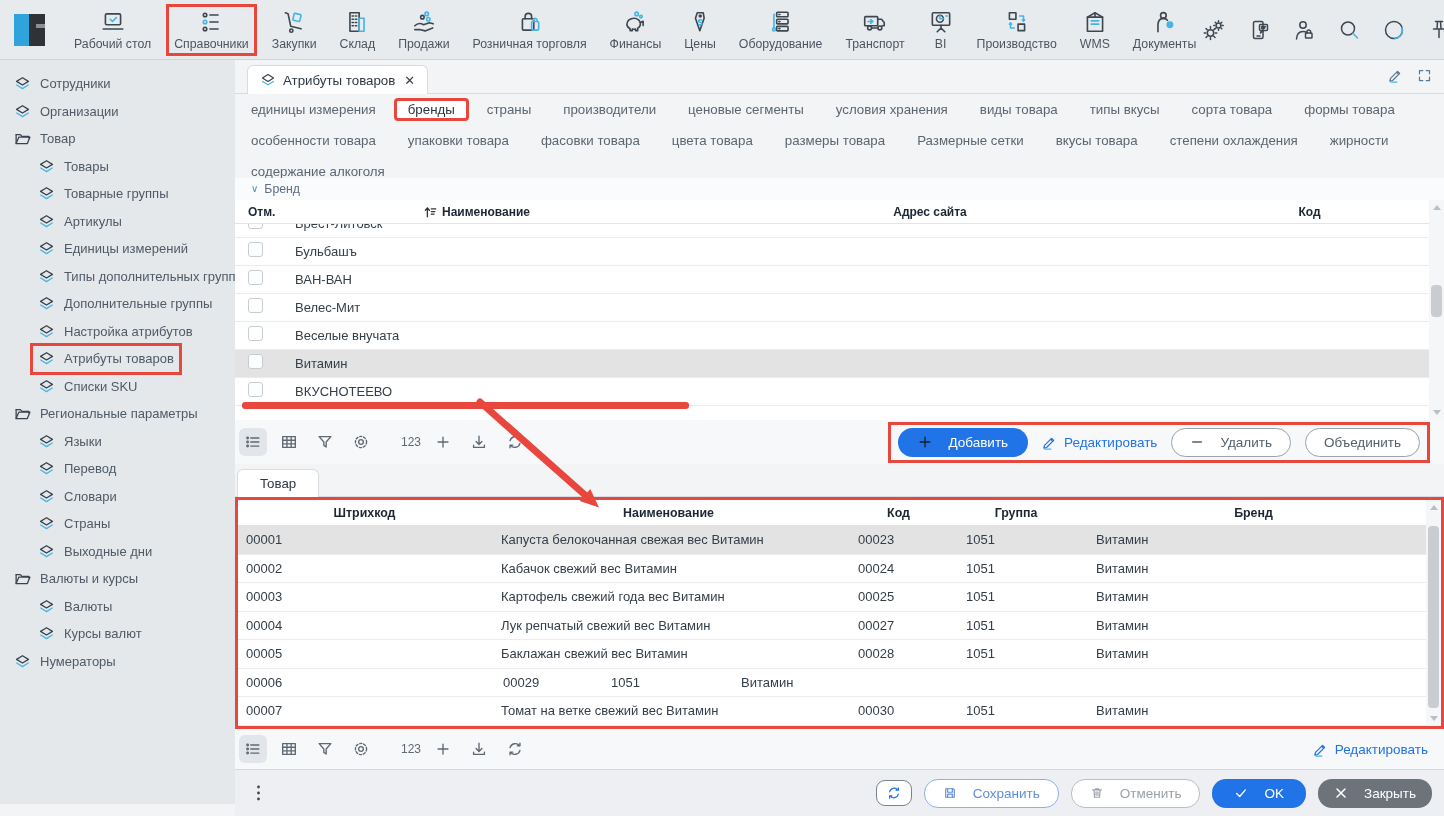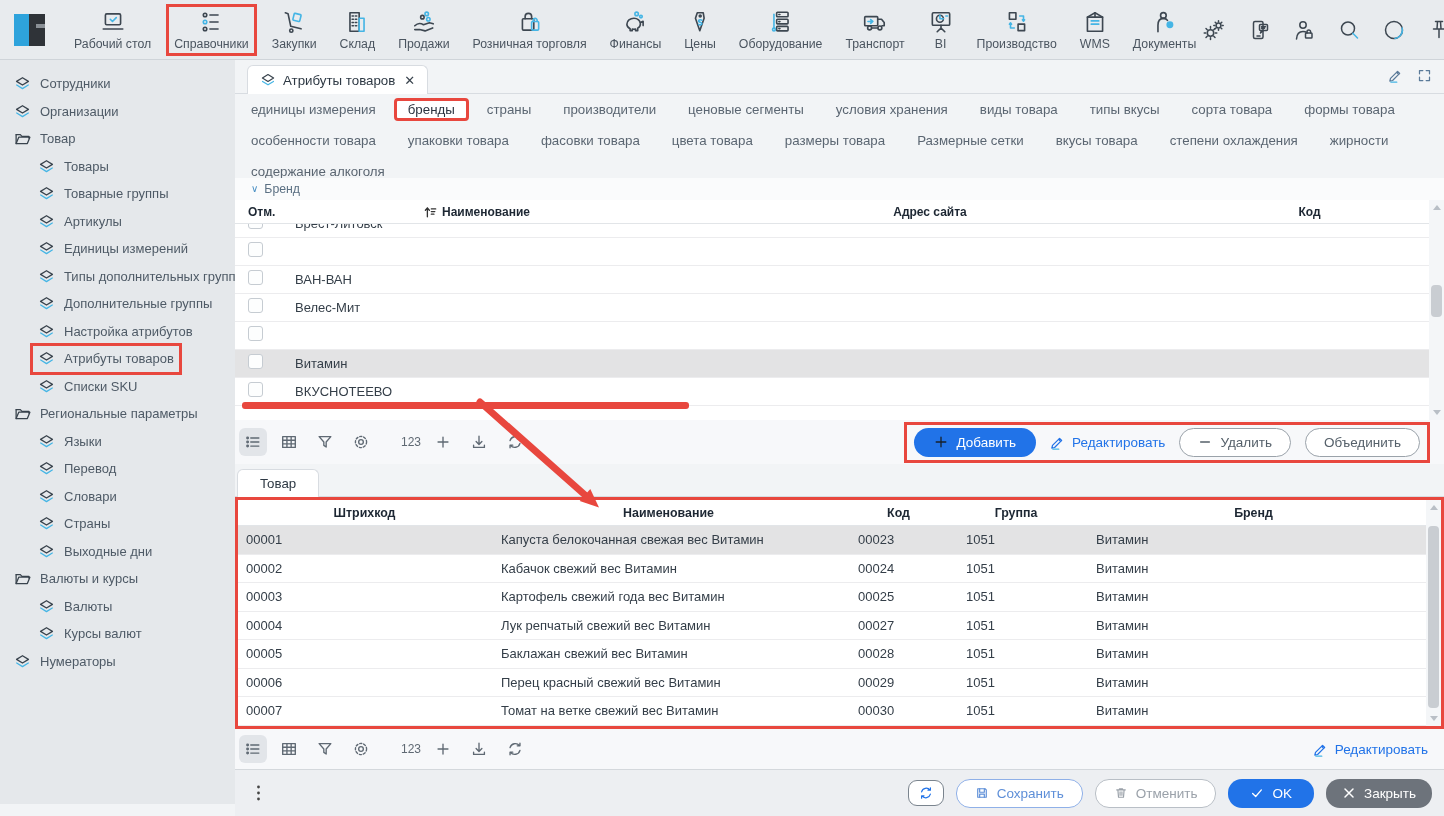--- a/index.html
+++ b/index.html
@@ -90,21 +90,21 @@
   .grid-toolbar{flex:none;display:flex;align-items:center;background:#f7f8fa;padding:0 16px 0 4px}
   .tb1{height:44px}
   .tb2{height:41px;border-bottom:1px solid #d4d8dc}
   .tb-icons{display:flex;align-items:center;gap:8px}
   .ic-btn{display:inline-flex;align-items:center;justify-content:center;min-width:28px;height:28px;border-radius:6px;color:#5f6973;cursor:pointer}
   .ic-btn.selected{background:#e2e5e9}
   .ic-btn .icon{width:18px;height:18px}
   .ic-label{font-size:12px;color:#5f6973}
 
   .actions-group{margin-left:auto;display:flex;align-items:center;gap:14px;outline:3px solid var(--red);outline-offset:-1px;padding:4px 8px}
-  .btn{display:inline-flex;align-items:center;gap:8px;font-family:inherit;font-size:13.5px;cursor:pointer;background:#fff;border:1px solid #9aa2aa;color:#55606a;border-radius:16px;padding:6px 18px}
+  .btn{display:inline-flex;align-items:center;gap:16px;font-family:inherit;font-size:13.5px;cursor:pointer;background:#fff;border:1px solid #9aa2aa;color:#55606a;border-radius:16px;padding:6px 18px}
   .btn .icon{width:14px;height:14px}
   .btn-add{background:var(--accent);border:none;color:#fff;padding:7px 20px}
   .btn-add .icon{color:#17212b}
   .link-edit{display:inline-flex;align-items:center;gap:7px;color:var(--accent);font-size:13.5px;cursor:pointer;text-decoration:none}
   .link-edit .icon{width:15px;height:15px}
 
   
   .product-tabstrip{flex:none;height:33px;border-bottom:1px solid var(--border);display:flex;align-items:flex-end;padding-left:2px}
   .prod-tab{background:#fff;border:1px solid var(--border);border-bottom:none;border-radius:6px 6px 0 0;
     padding:6px 22px;font-size:13.3px;color:#2e3944;position:relative;top:1px;cursor:pointer}
@@ -720,20 +720,21 @@
 
             <div class="bt-row clip-top">
               <div class="bt-c1"><span class="checkbox"></span></div>
               <div class="bt-c2 cell">Брест-Литовск</div>
               <div class="bt-c3 cell"></div>
               <div class="bt-c4 cell"></div>
             </div>
 
             <div class="bt-row">
               <div class="bt-c1"><span class="checkbox"></span></div>
+              <div class="bt-c2 cell">Бульбашъ</div>
               <div class="bt-c3 cell"></div>
               <div class="bt-c4 cell"></div>
             </div>
 
             <div class="bt-row">
               <div class="bt-c1"><span class="checkbox"></span></div>
               <div class="bt-c2 cell">ВАН-ВАН</div>
               <div class="bt-c3 cell"></div>
               <div class="bt-c4 cell"></div>
             </div>
@@ -741,20 +742,21 @@
             <div class="bt-row">
               <div class="bt-c1"><span class="checkbox"></span></div>
               <div class="bt-c2 cell">Велес-Мит</div>
               <div class="bt-c3 cell"></div>
               <div class="bt-c4 cell"></div>
             </div>
 
 
             <div class="bt-row">
               <div class="bt-c1"><span class="checkbox"></span></div>
+              <div class="bt-c2 cell">Веселые внучата</div>
               <div class="bt-c3 cell"></div>
               <div class="bt-c4 cell"></div>
             </div>
 
             <div class="bt-row selected">
               <div class="bt-c1"><span class="checkbox"></span></div>
               <div class="bt-c2 cell">Витамин</div>
               <div class="bt-c3 cell"></div>
               <div class="bt-c4 cell"></div>
             </div>
@@ -935,21 +937,20 @@
             <div class="pt-row">
               <div class="pt-c1 cell">00005</div>
               <div class="pt-c2 cell">Баклажан свежий вес Витамин</div>
               <div class="pt-c3 cell">00028</div>
               <div class="pt-c4 cell">1051</div>
               <div class="pt-c5 cell">Витамин</div>
             </div>
 
             <div class="pt-row">
               <div class="pt-c1 cell">00006</div>
-              <div class="pt-c2 cell">Перец красный свежий вес Витамин</div>
               <div class="pt-c3 cell">00029</div>
               <div class="pt-c4 cell">1051</div>
               <div class="pt-c5 cell">Витамин</div>
             </div>
 
             <div class="pt-row">
               <div class="pt-c1 cell">00007</div>
               <div class="pt-c2 cell">Томат на ветке свежий вес Витамин</div>
               <div class="pt-c3 cell">00030</div>
               <div class="pt-c4 cell">1051</div>

